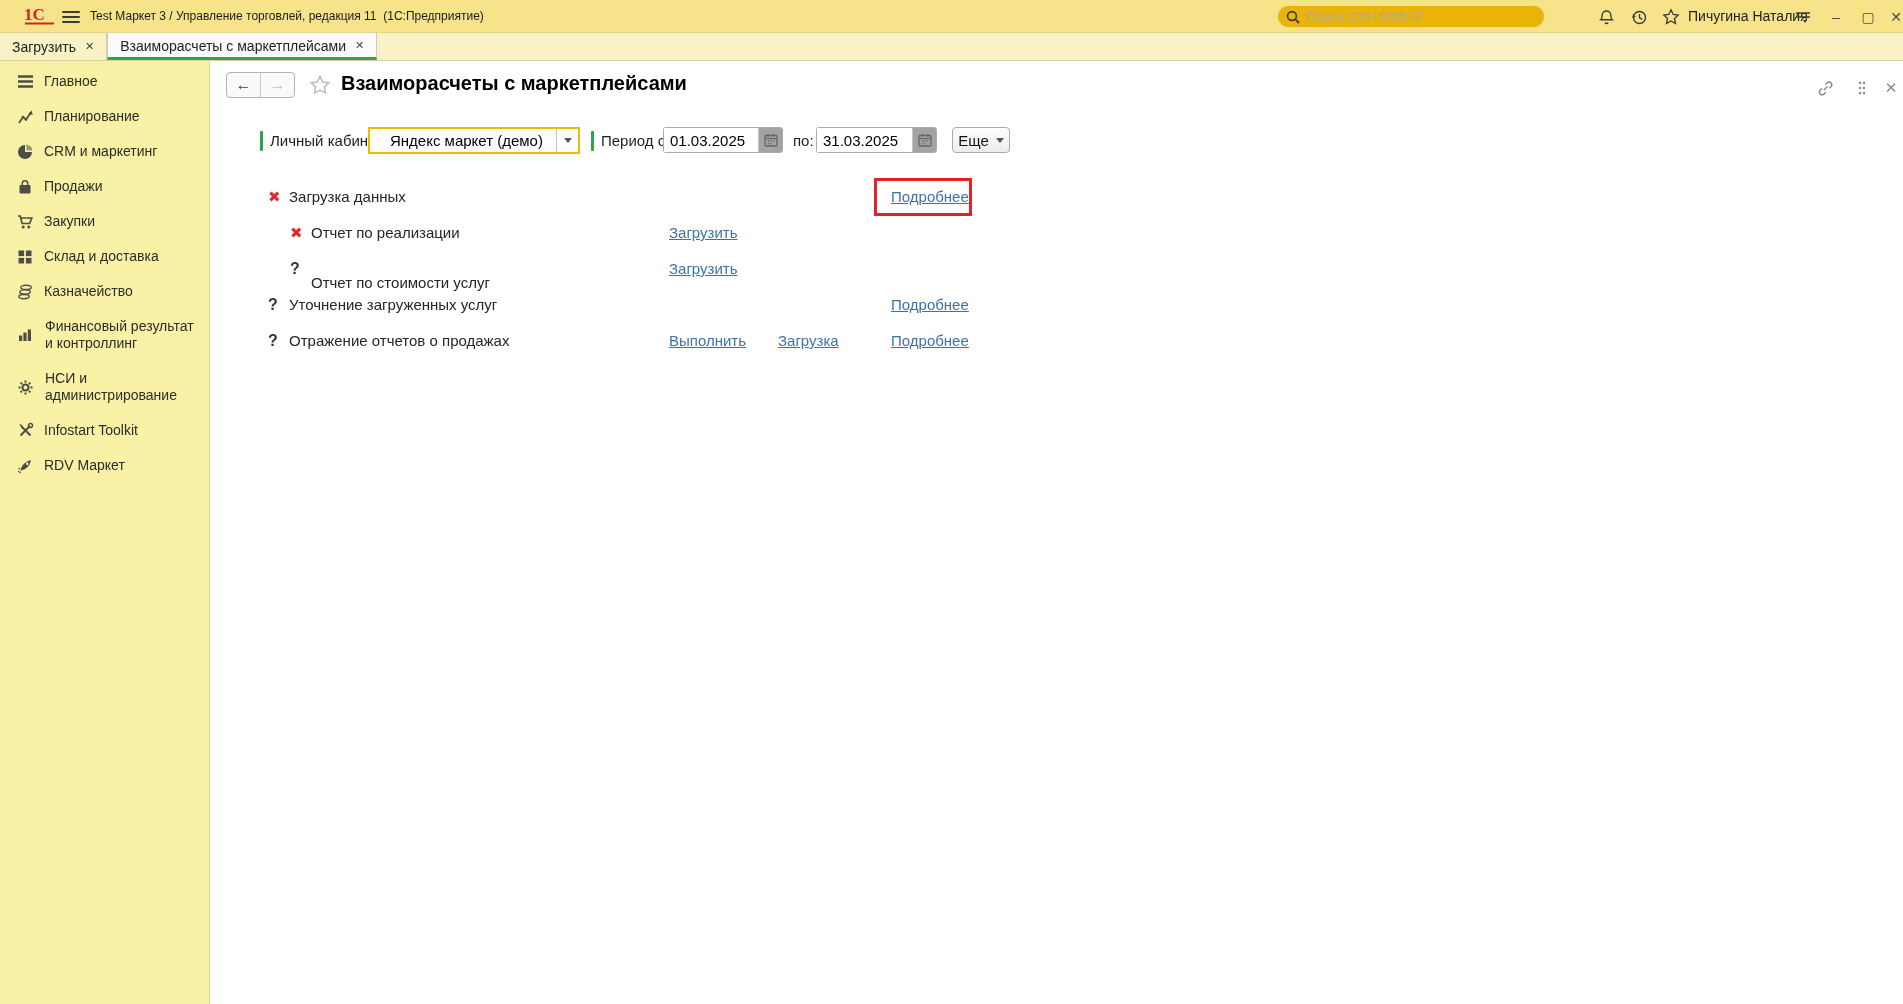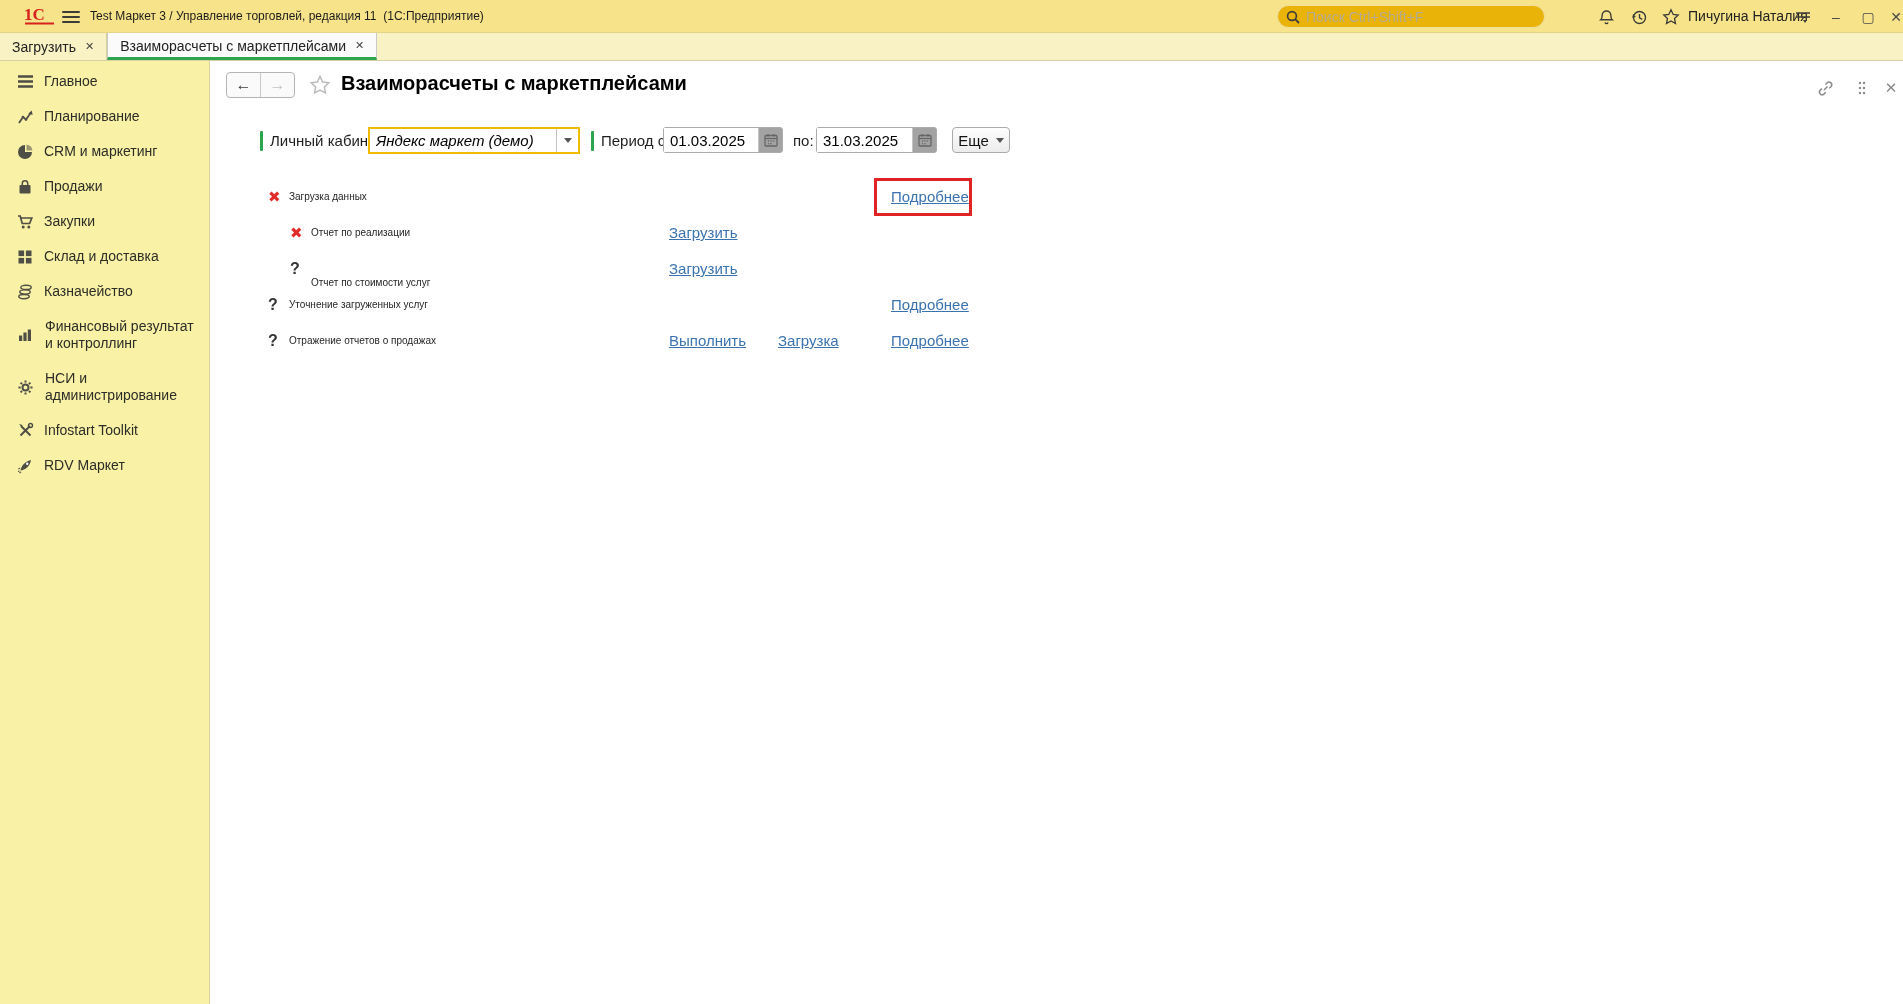--- a/index.html
+++ b/index.html
@@ -53,34 +53,34 @@
   .nav-btn.back{color:#3d3d3d;border-right:1px solid #c9c9c9;}
   .nav-btn.fwd{color:#c2c2c2;}
   .fav-star{position:absolute;left:99px;top:13px;cursor:pointer;}
   .page-title{position:absolute;left:131px;top:11px;font-size:20px;font-weight:bold;color:#000;white-space:nowrap;}
   .hdr-action{position:absolute;top:16px;width:22px;height:22px;display:flex;align-items:center;justify-content:center;cursor:pointer;color:#8a8a8a;}
 
   
   .grp-bar{position:absolute;top:70px;width:3px;height:20px;background:var(--accent-green);border-radius:1px;}
   .f-label{position:absolute;top:66px;height:27px;line-height:27px;font-size:15px;color:#1f1f1f;white-space:nowrap;}
   .combo{position:absolute;left:158px;top:66px;width:212px;height:27px;border:2px solid var(--focus-yellow);background:#fff;display:flex;}
-  .combo input{flex:1;border:none;outline:none;font-size:15px;padding:0 1px 0 6px;font-family:inherit;color:#000;min-width:0;font-style:italic;}
+  .combo input{flex:1;border:none;outline:none;font-size:15px;padding:0 1px 0 20px;font-family:inherit;color:#000;min-width:0;}
   .combo .drop{width:22px;border-left:1px solid #c4c4c4;display:flex;align-items:center;justify-content:center;cursor:pointer;}
   .caret-tri{width:0;height:0;border-left:4px solid transparent;border-right:4px solid transparent;border-top:5px solid #555;}
   .datebox{position:absolute;top:66px;height:26px;border:1px solid #ababab;border-radius:3px;background:#a3a3a3;display:flex;}
   .datebox input{flex:1;border:none;outline:none;font-size:15px;padding:0 6px;font-family:inherit;color:#000;min-width:0;}
   .datebox .cal{width:24px;border-left:1px solid #c4c4c4;display:flex;align-items:center;justify-content:center;cursor:pointer;}
   .more-btn{position:absolute;left:742px;top:66px;width:58px;height:26px;border:1px solid #ababab;border-radius:4px;background:linear-gradient(#fdfdfd,#ececec);display:flex;align-items:center;justify-content:center;gap:7px;font-size:15px;color:#111;cursor:pointer;}
 
   
   .task-row{position:absolute;left:0;right:0;height:27px;}
   .t-icon{position:absolute;top:0;height:27px;line-height:27px;font-size:15px;}
   .t-icon.error{color:var(--error-red);font-weight:bold;}
   .t-icon.question{color:#333;font-weight:bold;font-size:16px;}
-  .t-label{position:absolute;top:0;height:27px;line-height:27px;font-size:10px;color:#262626;white-space:nowrap;}
+  .t-label{position:absolute;top:0;height:27px;line-height:27px;font-size:15px;color:#262626;white-space:nowrap;}
   .t-link{position:absolute;top:0;height:27px;line-height:27px;font-size:15px;color:var(--link-blue);text-decoration:underline;cursor:pointer;white-space:nowrap;}
   .annotation{position:absolute;left:664px;top:117px;width:98px;height:38px;border:3px solid var(--highlight-red);pointer-events:none;}
 </style>
 </head>
 <body>
 
 <div class="app">
 
   <div class="titlebar">
     <div class="logo">

